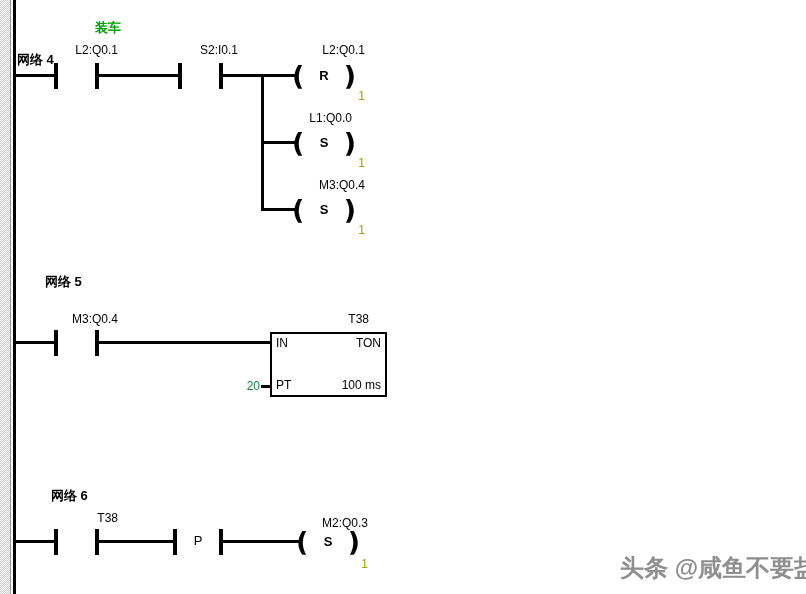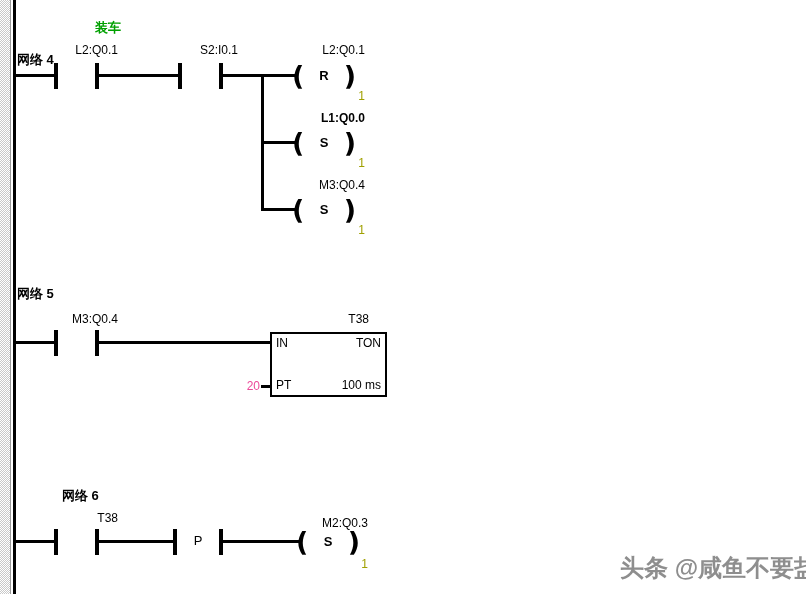--- a/index.html
+++ b/index.html
@@ -93,37 +93,37 @@
 </div>
 
 <div class="abs lbl ctr" style="left:283px;top:43px;width:82px;">L2:Q0.1</div>
 <div class="abs coil" style="left:292px;top:62px;width:64px;">
   <span class="paren">(</span>
   <span class="letter">R</span>
   <span class="paren">)</span>
 </div>
 <div class="abs operand ctr" style="left:283px;top:89px;width:82px;color:#a0a000;">1</div>
 
-<div class="abs lbl ctr" style="left:283px;top:111px;width:82px;font-weight:bold;">L1:Q0.0</div>
+<div class="abs lbl ctr" style="left:270px;top:111px;width:82px;">L1:Q0.0</div>
 <div class="abs coil" style="left:292px;top:129px;width:64px;">
   <span class="paren">(</span>
   <span class="letter">S</span>
   <span class="paren">)</span>
 </div>
 <div class="abs operand ctr" style="left:283px;top:156px;width:82px;color:#a0a000;">1</div>
 
 <div class="abs lbl ctr" style="left:283px;top:178px;width:82px;">M3:Q0.4</div>
 <div class="abs coil" style="left:292px;top:196px;width:64px;">
   <span class="paren">(</span>
   <span class="letter">S</span>
   <span class="paren">)</span>
 </div>
 <div class="abs operand ctr" style="left:283px;top:223px;width:82px;color:#a0a000;">1</div>
 
-<div class="abs net-title" style="left:17px;top:285px;">网络 5</div>
+<div class="abs net-title" style="left:17px;top:273px;padding-left:28px;">网络 5</div>
 
 <div class="abs hwire" style="left:16px;top:341px;width:38px;"></div>
 <div class="abs hwire" style="left:99px;top:341px;width:171px;"></div>
 
 <div class="abs lbl ctr" style="left:36px;top:312px;width:82px;">M3:Q0.4</div>
 <div class="abs contact" style="left:54px;top:330px;width:45px;">
   <span class="bar l"></span>
   <span class="bar r"></span>
 </div>
 
@@ -131,24 +131,24 @@
 <div class="abs tbox" style="left:270px;top:332px;width:117px;height:65px;">
   <div class="row top">
     <span>IN</span>
     <span>TON</span>
   </div>
   <div class="row bottom">
     <span>PT</span>
     <span>100 ms</span>
   </div>
 </div>
-<div class="abs operand rt" style="left:234px;top:379px;width:26px;color:#ec4899;">20</div>
+<div class="abs operand rt" style="left:234px;top:379px;width:26px;color:#15803d;">20</div>
 <div class="abs hwire" style="left:261px;top:385px;width:9px;"></div>
 
-<div class="abs net-title" style="left:17px;top:487px;padding-left:45px;">网络 6</div>
+<div class="abs net-title" style="left:6px;top:487px;padding-left:45px;">网络 6</div>
 
 <div class="abs hwire" style="left:16px;top:540px;width:38px;"></div>
 <div class="abs hwire" style="left:99px;top:540px;width:74px;"></div>
 <div class="abs hwire" style="left:223px;top:540px;width:77px;"></div>
 
 <div class="abs lbl ctr" style="left:36px;top:511px;width:82px;">T38</div>
 <div class="abs contact" style="left:54px;top:529px;width:45px;">
   <span class="bar l"></span>
   <span class="bar r"></span>
 </div>

